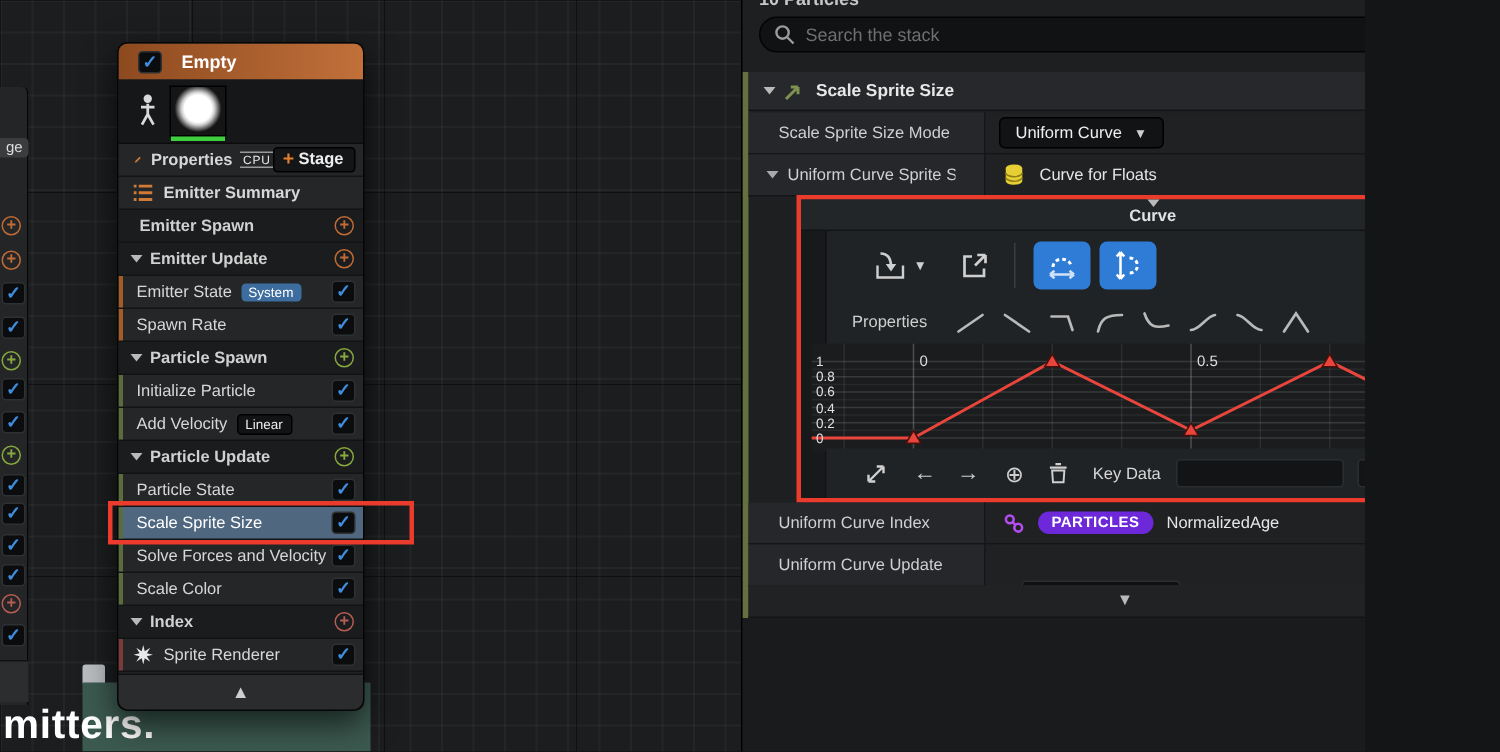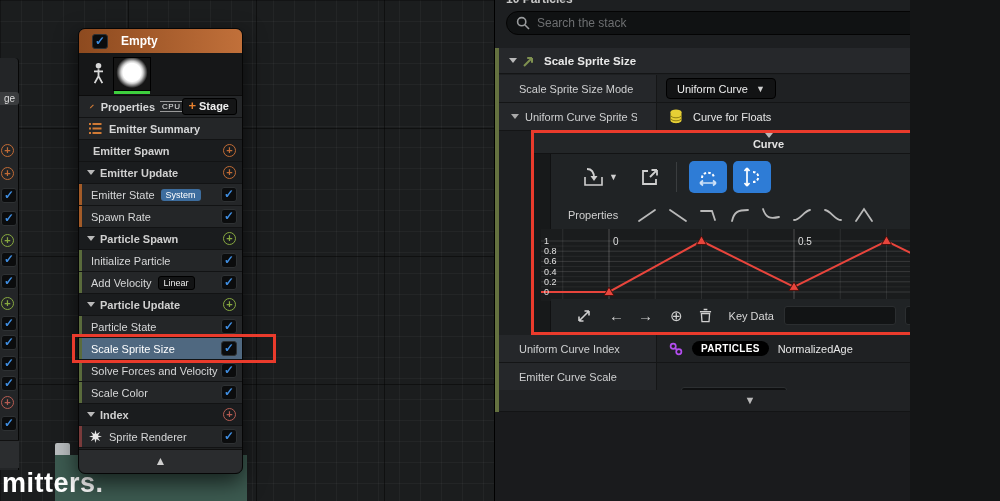--- a/index.html
+++ b/index.html
@@ -65,21 +65,21 @@
   #sec-header { position:absolute; left:4px; top:48px; width:502px; height:26px; background:#26282b; border-bottom:1px solid #141516; display:flex; align-items:center; }
   #sec-header .t { color:#e8e8e8; font-size:11.5px; font-weight:bold; margin-left:8px; }
 
   .drow { position:absolute; left:4px; width:502px; height:28px; }
   .drow .lab-col { position:absolute; left:0; top:0; width:157px; height:100%; background:#25272a; border-bottom:1px solid #141516; display:flex; align-items:center; }
   .drow .val-col { position:absolute; left:157px; right:0; top:0; height:100%; background:#1f2123; border-bottom:1px solid #141516; border-left:1px solid #151617; display:flex; align-items:center; }
   .dlabel { color:#cfd0d1; font-size:11px; margin-left:20px; white-space:nowrap; overflow:hidden; }
   .chev { position:absolute; right:14px; color:#aeb0b2; font-size:10px; }
   .dropdown { display:flex; align-items:center; gap:8px; background:#121314; border:1px solid #000; border-radius:4px; height:21px; padding:0 10px; color:#eee; font-size:11px; margin-left:9px; }
   .textinput { background:#0f1011; border:1px solid #2c2f31; border-radius:3px; height:20px; color:#eee; font-size:11px; padding:0 8px; line-height:18px; }
-  .pill { background:#000000; color:#fff; font-size:10px; font-weight:bold; border-radius:9px; padding:2px 9px; letter-spacing:.3px; }
+  .pill { background:#6d28d9; color:#fff; font-size:10px; font-weight:bold; border-radius:9px; padding:2px 9px; letter-spacing:.3px; }
 
   
   #curvebox { position:absolute; left:36px; top:130px; width:469px; height:205px; background:#202325; border:3px solid #ea3b2c; }
   #curve-head { height:21px; background:#232628; border-bottom:1px solid #121314; display:flex; align-items:center;flex-direction:column; }
   #curve-head .t { color:#e3e3e3; font-size:11px; font-weight:bold; margin-left:6px; }
   #curve-indent { position:absolute; left:0; top:21px; bottom:0; width:17px; background:#17191a; border-right:1px solid #101112; }
   .ctoolbar { position:absolute; left:17px; right:0; top:21px; height:46px; display:flex; align-items:center; }
   .blue-btn { width:38px; height:32px; background:#2e7cd6; border-radius:5px; display:flex; align-items:center; justify-content:center; }
   .vsep { width:1px; height:30px; background:#3a3d3f; margin:0 8px; }
   .tmpl-row { position:absolute; left:17px; right:0; top:68px; height:28px; display:flex; align-items:center; }
@@ -466,21 +466,21 @@
           <line x1="5.8" y1="5.8" x2="8.2" y2="8.2" stroke="#b44df0" stroke-width="1.7"></line>
         </svg>
         <span class="pill" style="margin-left:9px;">PARTICLES</span>
         <span style="color:#e6e6e6; font-size:11px; margin-left:9px;">NormalizedAge</span>
         <span class="chev">▼</span>
       </div>
     </div>
 
     <div class="drow" style="top:363px;">
       <div class="lab-col">
-          <span class="dlabel">Emitter Curve Scale</span>
+          <span class="dlabel">Uniform Curve Update</span>
         </div>
       <div class="val-col">
         <span class="textinput" style="width:106px; margin-left:24px;margin-top:40px;">1.0</span>
         <span class="chev">▼</span>
       </div>
     </div>
 
     <div id="expander"><span>▼</span></div>
     <div id="below-fill"></div>
   </div>

